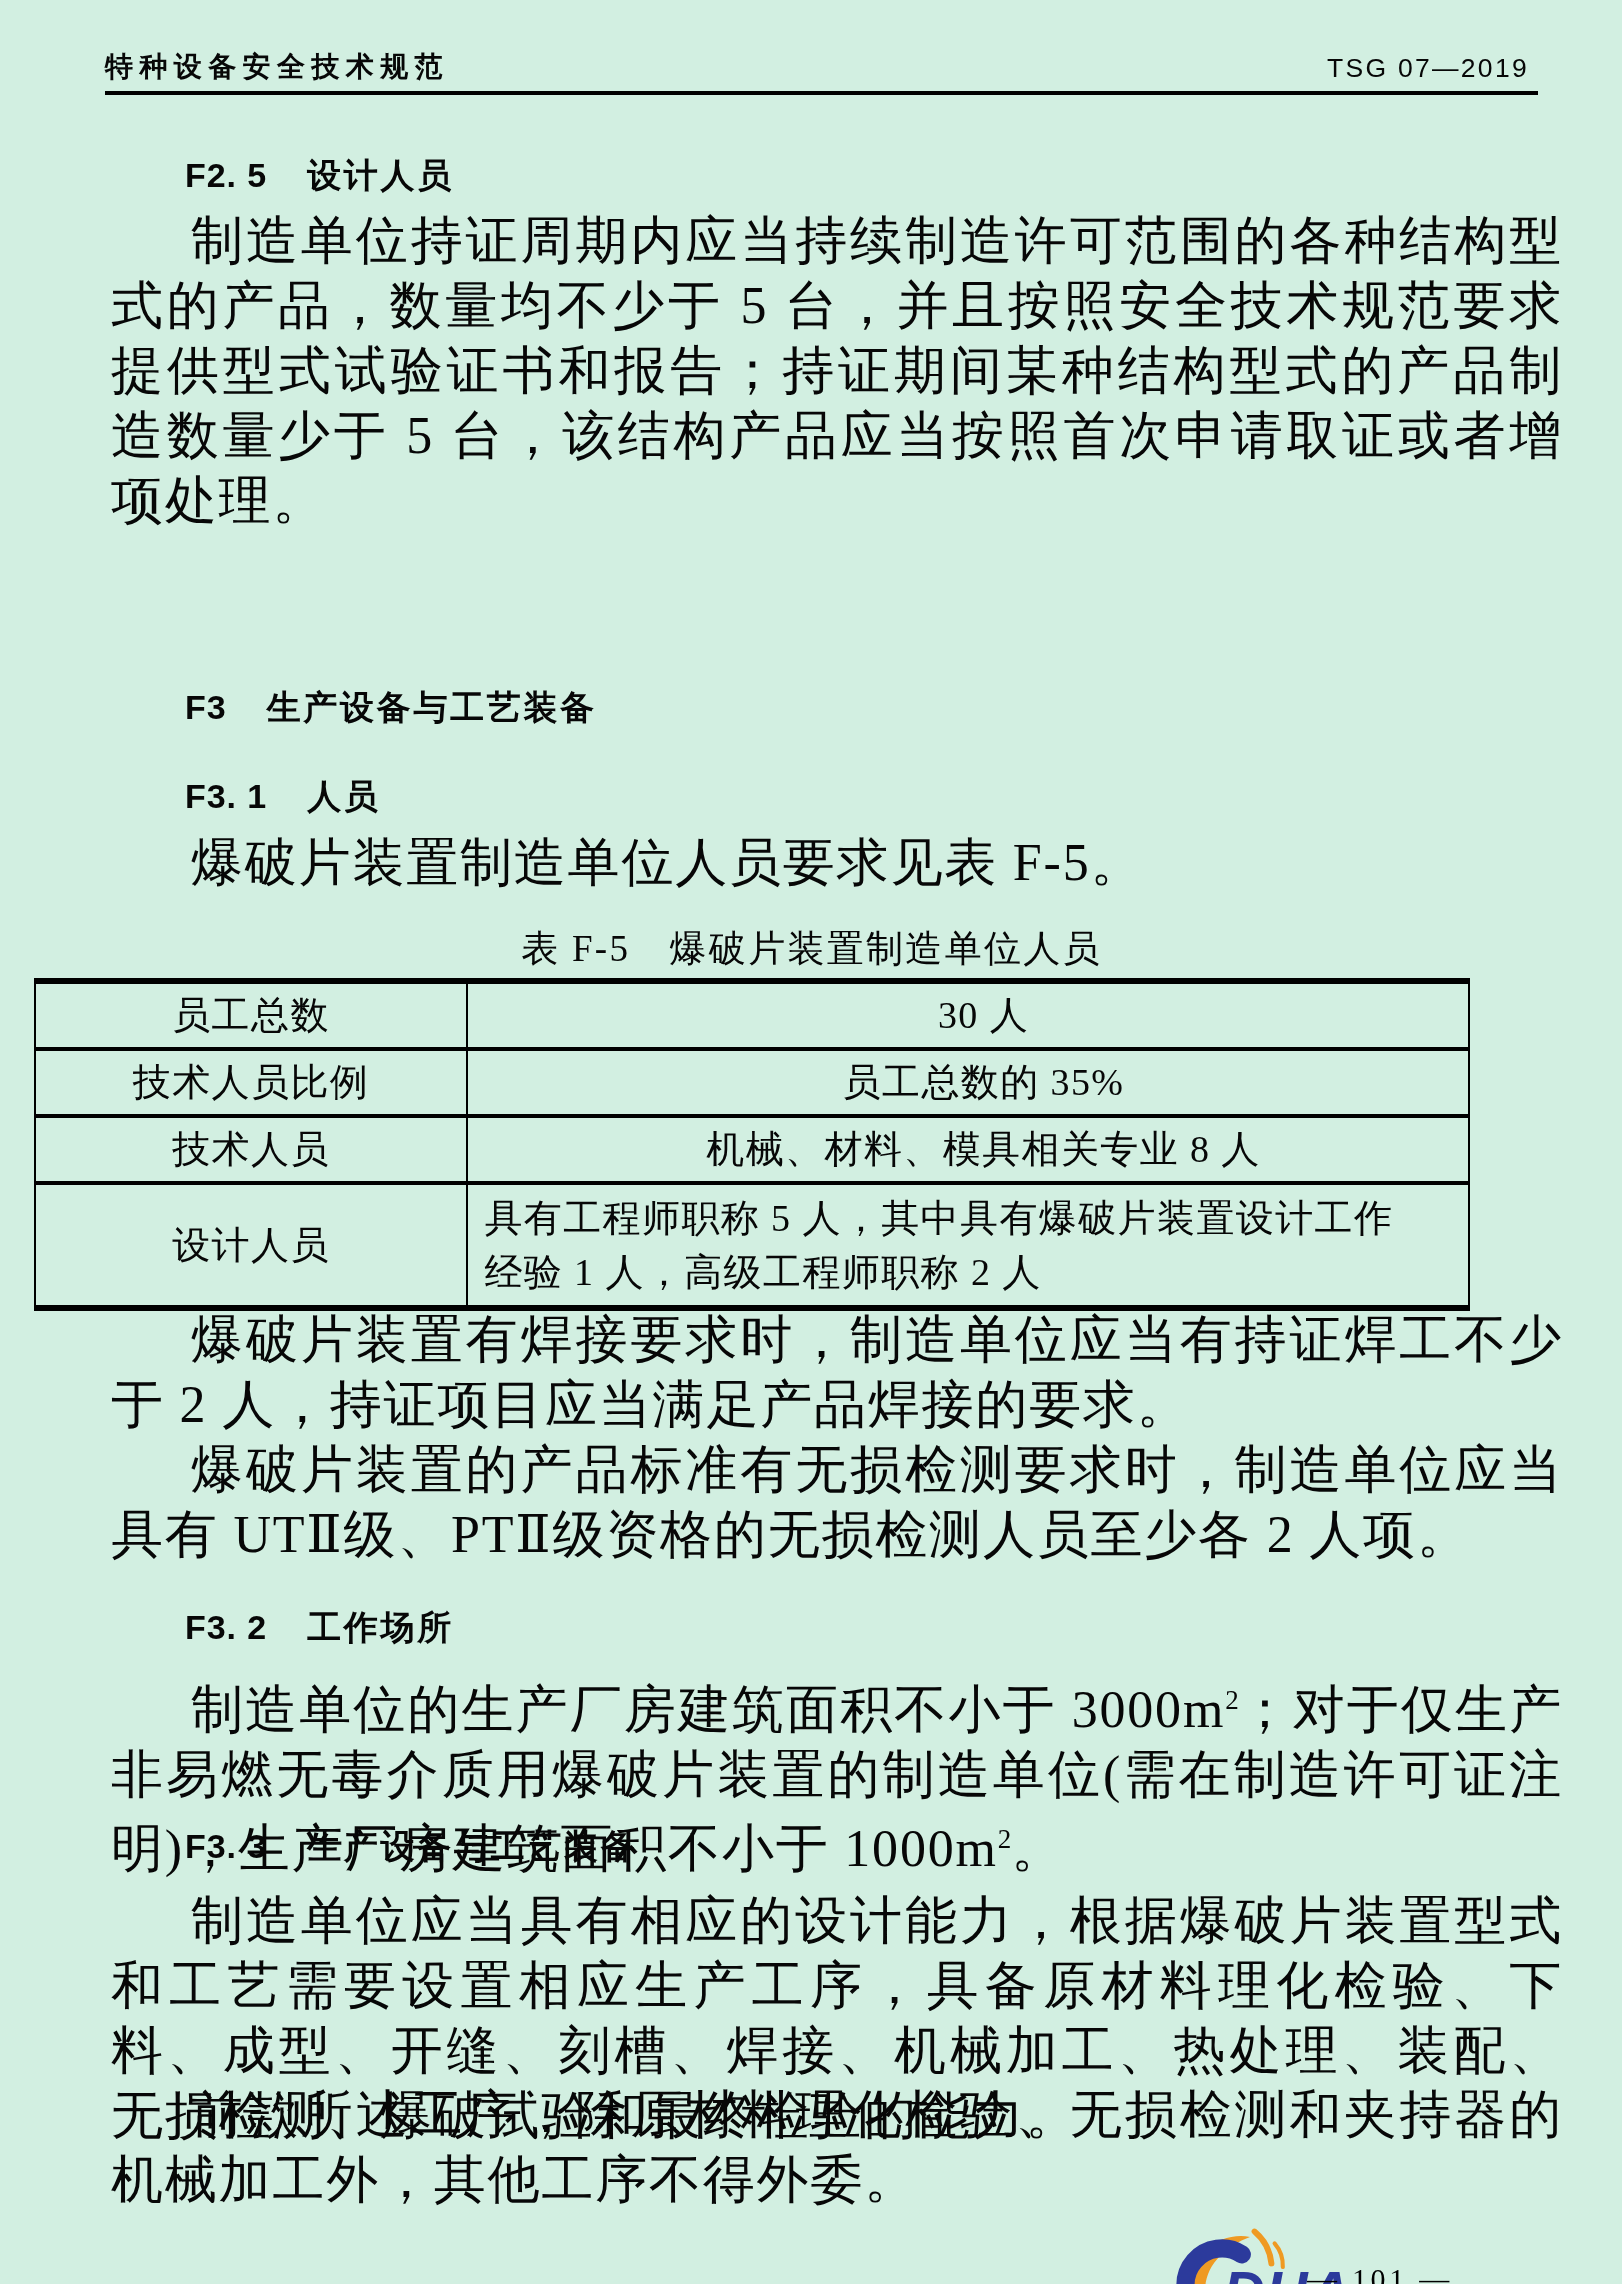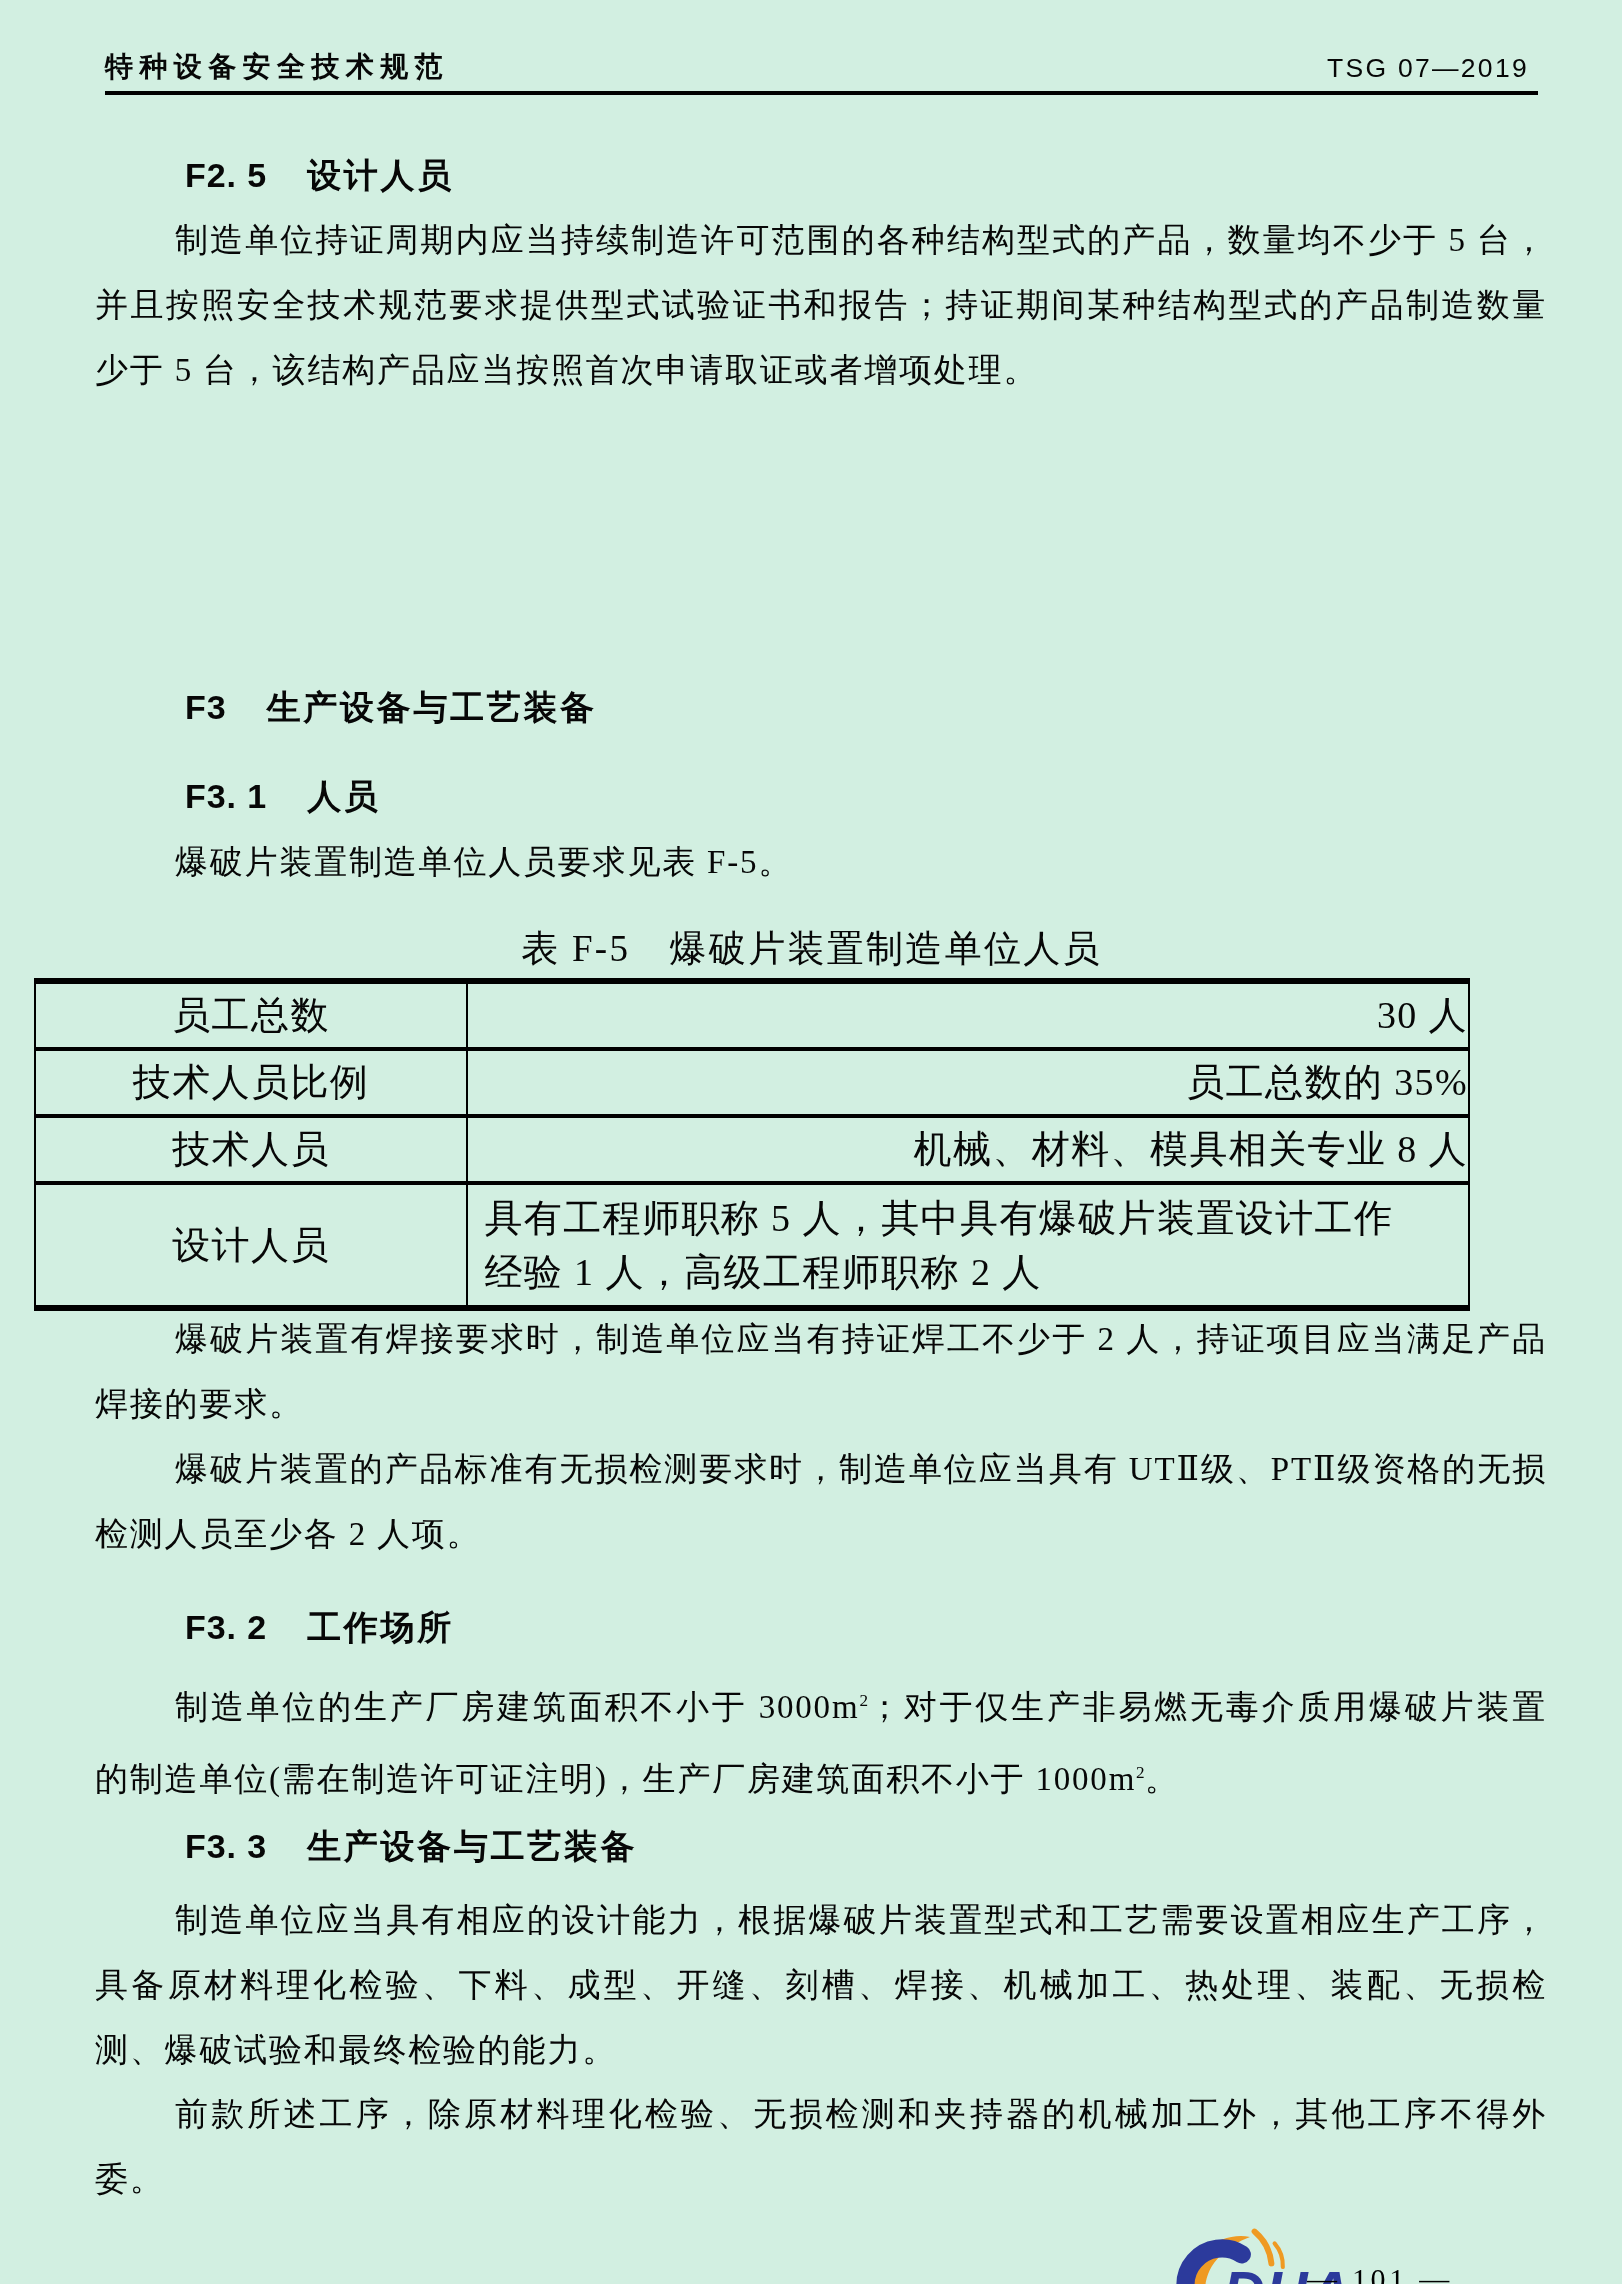--- a/index.html
+++ b/index.html
@@ -38,22 +38,22 @@
   }
   .h .h-label { margin-right:28px; letter-spacing:0.9px; }
   .h-f25 { top:143px; }
   .h-f3  { top:675px; }
   .h-f31 { top:764px; }
   .h-f32 { top:1595px; }
   .h-f33 { top:1814px; }
 
   
   .para {
-    position:absolute; left:95px; width:1452px;
-    font-size:33px; line-height:65px; letter-spacing:1.8px;
+    position:absolute; left:111px; width:1452px;
+    font-size:52px; line-height:65px; letter-spacing:1.8px;
     text-align:justify; text-align-last:left;
     text-indent:80px;
   }
   .p1 { top:208px; }
   .p2 { top:402px; }
   .p3 { top:830px; }
   .p4 { top:1307px; }
   .p5 { top:1437px; }
   .p6 { top:1668px; }
   .p7 { top:1888px; }
@@ -75,21 +75,21 @@
     border:2.3px solid #000; border-bottom:4.1px solid #000;
     font-size:38px; letter-spacing:1.4px; padding:0;
   }
   .tbl tr:first-child td { border-top:6.4px solid #000; }
   .tbl tr:last-child td  { border-bottom:6.4px solid #000; }
   .tbl td:first-child { border-left:2.7px solid #000; }
   .tbl td:last-child  { border-right:2.7px solid #000; }
   .tbl tr.rn td { height:63px; }
   .tbl tr.rb td { height:111px; }
   .tbl .lab { text-align:center; }
-  .tbl .val { text-align:right;padding-left:31px; }
+  .tbl .val { text-align:center;padding-left:31px; }
   .tbl .val-left {
     text-align:left; line-height:54px;
     padding:4.6px 55px 4.6px 16.4px;
   }
 
   
   .logo-icon { position:absolute; left:1168px; top:2224px; width:123px; height:118px; }
   .logo-dha {
     position:absolute; left:1223px; top:2260px;
     font-family:"Liberation Sans","DejaVu Sans",sans-serif;

